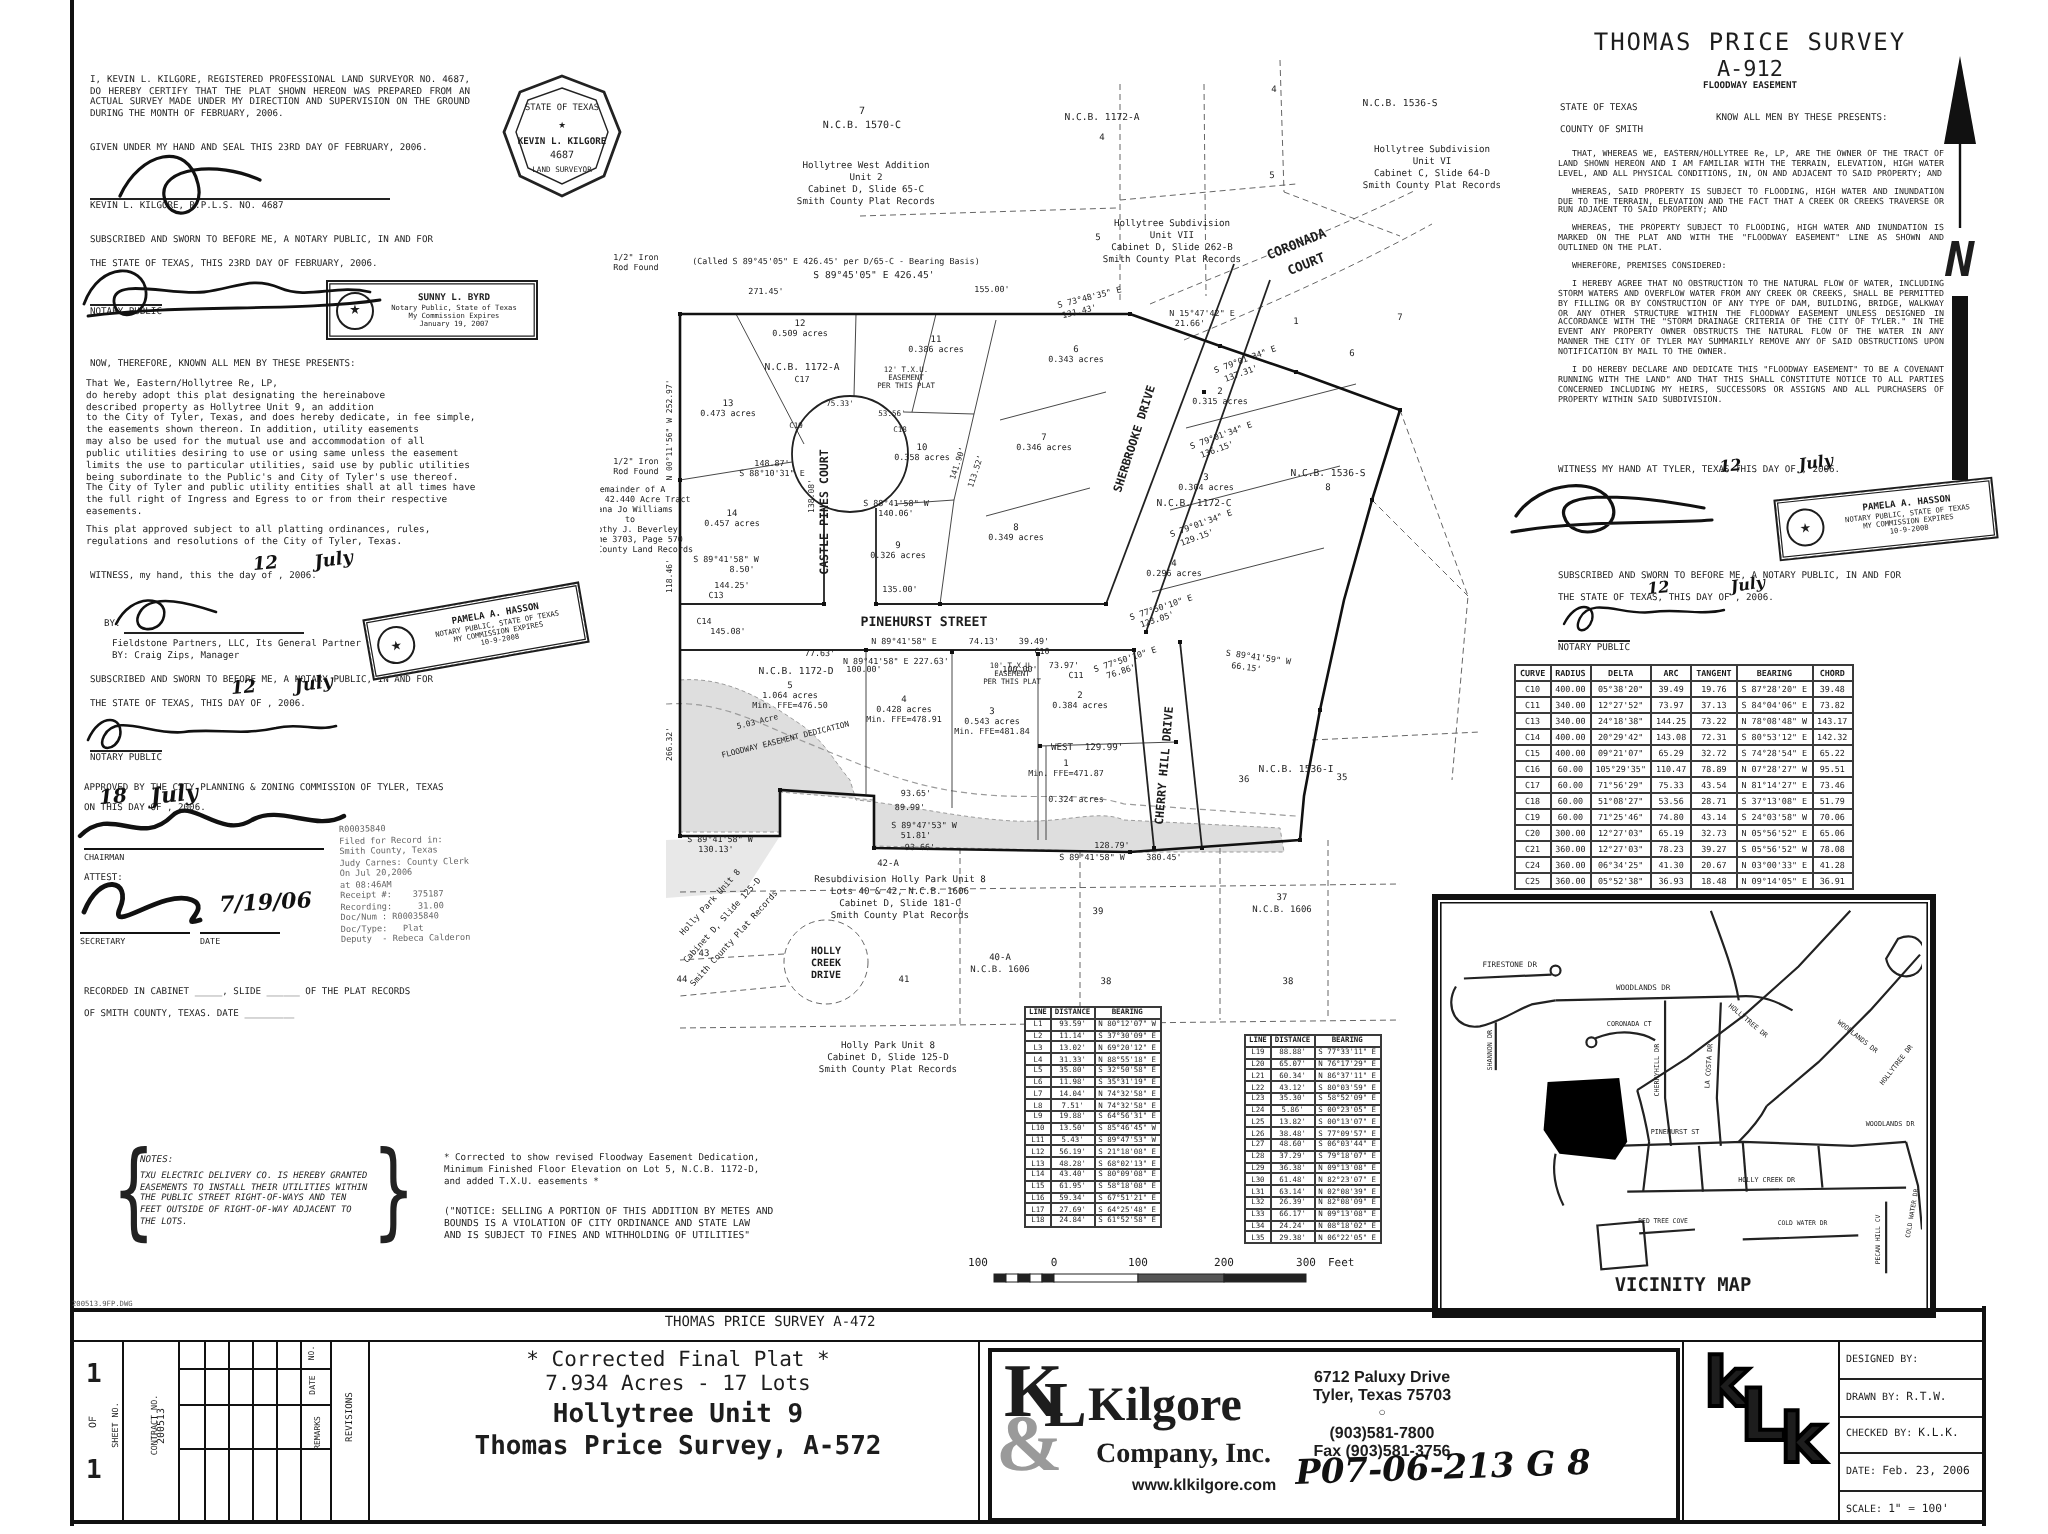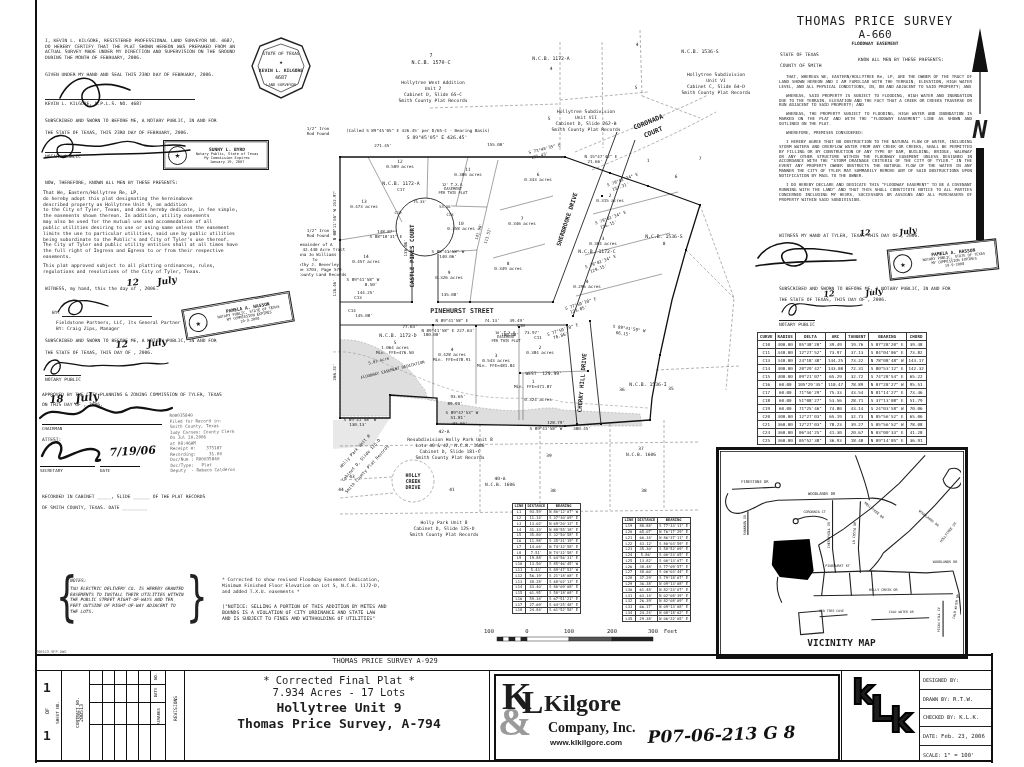--- a/index.html
+++ b/index.html
@@ -415,21 +415,21 @@
     <div class="lines">
       <div class="l1">PAMELA A. HASSON</div>
       <div class="lx">NOTARY PUBLIC, STATE OF TEXAS</div>
       <div class="lx">MY COMMISSION EXPIRES</div>
       <div class="lx">10-9-2008</div>
     </div>
   </div>
 
   <div class="abs ctr cad" style="left:770px;top:14px;width:210px;">
     <div style="font-size:12px;letter-spacing:1px;">THOMAS  PRICE  SURVEY</div>
-    <div style="font-size:11px;">A-660</div>
+    <div style="font-size:11px;">A-912</div>
   </div>
   <div class="abs ctr cad b" style="left:800px;top:41px;width:150px;font-size:4.6px;">FLOODWAY EASEMENT</div>
   <div class="abs t46 cad" style="left:780px;top:52px;">STATE OF TEXAS</div>
   <div class="abs t46 cad" style="left:780px;top:63px;">COUNTY OF SMITH</div>
   <div class="abs t46 cad" style="left:858px;top:57px;">KNOW ALL MEN BY THESE PRESENTS:</div>
   <div class="abs" id="fw-paras" style="left:779px;top:75px;width:193px;">
       <p class="fwp">THAT, WHEREAS WE, EASTERN/HOLLYTREE Re, LP, ARE THE OWNER OF THE TRACT OF LAND SHOWN HEREON AND I AM FAMILIAR WITH THE TERRAIN, ELEVATION, HIGH WATER LEVEL, AND ALL PHYSICAL CONDITIONS, IN, ON AND ADJACENT TO SAID PROPERTY; AND</p>
       <p class="fwp">WHEREAS, SAID PROPERTY IS SUBJECT TO FLOODING, HIGH WATER AND INUNDATION DUE TO THE TERRAIN, ELEVATION AND THE FACT THAT A CREEK OR CREEKS TRAVERSE OR RUN ADJACENT TO SAID PROPERTY; AND</p>
       <p class="fwp">WHEREAS, THE PROPERTY SUBJECT TO FLOODING, HIGH WATER AND INUNDATION IS MARKED ON THE PLAT AND WITH THE "FLOODWAY EASEMENT" LINE AS SHOWN AND OUTLINED ON THE PLAT.</p>
       <p class="fwp">WHEREFORE, PREMISES CONSIDERED:</p>
@@ -878,21 +878,21 @@
       <path stroke-width="1.3" d="M44,370 C50,356 62,358 60,368 C58,376 48,376 52,368 C58,356 76,368 92,366 C108,364 120,368 138,364 C150,361 158,366 168,363"></path>
       <path stroke-width="2.2" d="M40,418 C56,402 70,424 86,408 C96,398 110,420 126,410 C140,402 158,416 172,408"></path>
       <path stroke-width="2.4" d="M42,456 C50,436 66,440 60,454 C54,468 82,444 96,450 C106,454 88,464 100,460"></path>
       <path stroke-width="1.6" d="M758,258 C770,240 800,238 806,252 C812,266 786,272 782,258 C778,244 820,248 852,254 M756,266 C790,260 830,262 856,260"></path>
       <path stroke-width="1.2" d="M782,312 C788,300 798,302 796,310 C794,317 786,317 790,309 C796,298 812,308 826,306 C840,304 850,308 862,305"></path>
     </g>
   </svg>
 
   <div class="abs cad" style="left:36px;top:650px;font-size:3.6px;color:#555;">200513.9FP.DWG</div>
   <div class="tb-line" style="left:35px;top:653.5px;width:958px;height:2px;"></div>
-  <div class="abs cad ctr" style="left:240px;top:657px;width:290px;font-size:7px;">THOMAS  PRICE  SURVEY  A-929</div>
+  <div class="abs cad ctr" style="left:240px;top:657px;width:290px;font-size:7px;">THOMAS  PRICE  SURVEY  A-472</div>
   <div class="tb-line" style="left:35px;top:669.5px;width:958px;height:1.6px;"></div>
   <div class="tb-line" style="left:35px;top:760px;width:958px;height:2.4px;"></div>
   <div class="tb-line" style="left:35px;top:653px;width:2px;height:110px;"></div>
   <div class="tb-line" style="left:991px;top:653px;width:2px;height:110px;"></div>
 
   <div class="tb-line" style="left:61px;top:670px;width:1px;height:91px;"></div>
   <div class="tb-line" style="left:89px;top:670px;width:1px;height:91px;"></div>
   <div class="abs cad b" style="left:43px;top:680px;font-size:13px;">1</div>
   <div class="abs cad rot" style="left:44px;top:708px;font-size:5px;">OF</div>
   <div class="abs cad b" style="left:43px;top:728px;font-size:13px;">1</div>
@@ -912,31 +912,38 @@
   <div class="abs cad rot" style="left:152px;top:674px;font-size:4px;">NO.</div>
   <div class="abs cad rot" style="left:151px;top:690px;font-size:4px;">DATE</div>
   <div class="abs cad rot" style="left:150px;top:714px;font-size:4px;">REMARKS</div>
   <div class="abs cad rot" style="left:163px;top:706px;font-size:4.6px;">REVISIONS</div>
   <div class="tb-line" style="left:184px;top:670px;width:1.2px;height:91px;"></div>
 
   <div class="abs ctr cad" style="left:190px;top:674px;width:298px;">
     <div style="font-size:10.5px;">*  Corrected  Final  Plat  *</div>
     <div style="font-size:10.5px;">7.934  Acres  -  17  Lots</div>
     <div style="font-size:13px;font-weight:bold;margin-top:2px;">Hollytree  Unit  9</div>
-    <div style="font-size:13px;font-weight:bold;margin-top:1px;">Thomas  Price  Survey,  A-794</div>
+    <div style="font-size:13px;font-weight:bold;margin-top:1px;">Thomas  Price  Survey,  A-572</div>
   </div>
   <div class="tb-line" style="left:489px;top:670px;width:1.2px;height:91px;"></div>
 
   <div class="abs" style="left:494px;top:674px;width:342px;height:83px;border:2px solid #111;">
     <span class="abs serif b" style="left:6px;top:-2px;font-size:38px;">K</span>
     <span class="abs serif b" style="left:26px;top:8px;font-size:32px;">L</span>
     <span class="abs serif b" style="left:2px;top:22px;font-size:40px;color:#9a9a9a;">&amp;</span>
     <span class="abs serif b" style="left:48px;top:14px;font-size:24px;">Kilgore</span>
     <span class="abs serif b" style="left:52px;top:44px;font-size:14px;">Company, Inc.</span>
-    <span class="abs b" style="left:54px;top:62px;font-size:8px;font-family:'Liberation Sans',sans-serif;">www.klkilgore.com</span>
+    <span class="abs b" style="left:70px;top:62px;font-size:8px;font-family:'Liberation Sans',sans-serif;">www.klkilgore.com</span>
+    <div class="abs ctr" style="left:150px;top:8px;width:90px;font-family:'Liberation Sans',sans-serif;font-weight:bold;">
+      <div style="font-size:8px;">6712 Paluxy Drive</div>
+      <div style="font-size:8px;">Tyler, Texas 75703</div>
+      <div style="font-size:6px;margin:2px 0;">○</div>
+      <div style="font-size:8px;">(903)581-7800</div>
+      <div style="font-size:8px;">Fax (903)581-3756</div>
+    </div>
   </div>
   <div class="tb-line" style="left:841px;top:670px;width:1.2px;height:91px;"></div>
 
   <div class="abs" style="left:842px;top:670px;width:77px;height:91px;">
     <span class="abs b" style="left:10px;top:2px;font-size:34px;font-family:'DejaVu Sans',sans-serif;-webkit-text-stroke:2px #000;">k</span>
     <span class="abs b" style="left:28px;top:18px;font-size:36px;font-family:'DejaVu Sans',sans-serif;-webkit-text-stroke:2px #000;">L</span>
     <span class="abs b" style="left:48px;top:30px;font-size:34px;font-family:'DejaVu Sans',sans-serif;-webkit-text-stroke:2px #000;">k</span>
   </div>
   <div class="tb-line" style="left:919px;top:670px;width:1.2px;height:91px;"></div>
 

